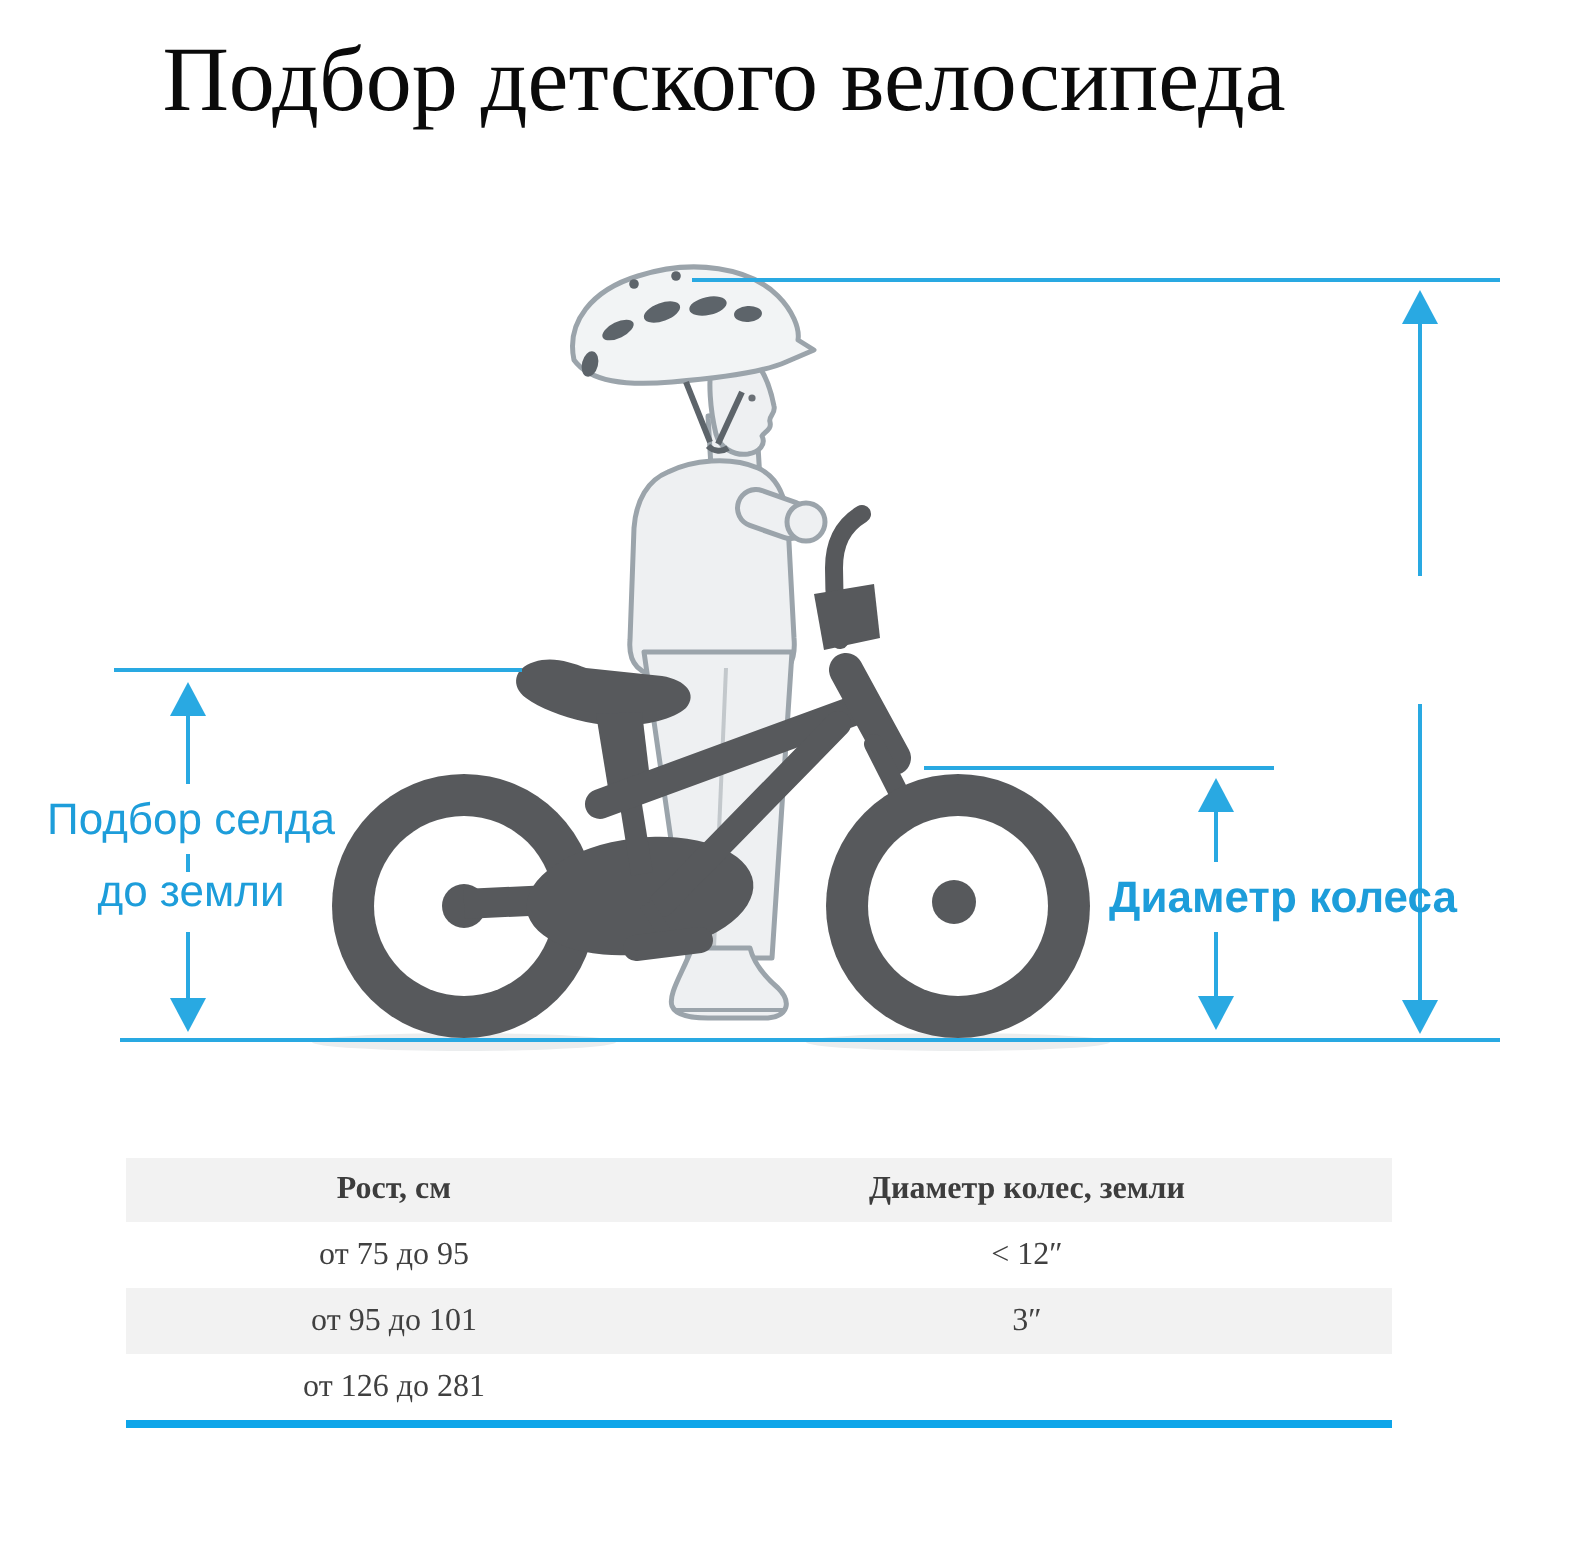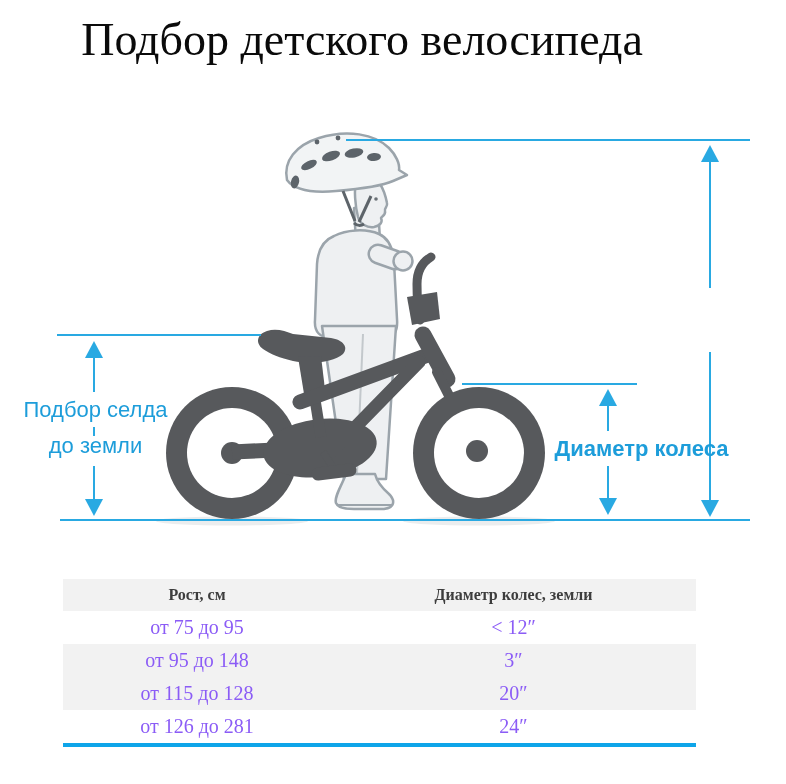--- a/index.html
+++ b/index.html
@@ -24,21 +24,21 @@
 
   .size-table{
     position:absolute;left:63px;top:553px;width:633px;
     border-bottom:4px solid #0ea5e9;
     font-family:Liberation Serif, serif;
     margin-top:26px;
   }
   .t-row{display:grid;grid-template-columns:268px 365px;}
   .t-row > div{
     display:flex;align-items:center;justify-content:center;
-    font-size:20px;color:#8b5cf6;
+    font-size:16px;color:#404040;
   }
   .t-head{height:32px;background:#f2f2f2;}
   .t-head > div{font-weight:bold;color:#3d3d3d;font-size:16px;}
   .t-data{height:33px;background:#ffffff;}
   .t-data.stripe{background:#f2f2f2;}
 </style>
 </head>
 <body>
 
 <div class="page">
@@ -179,26 +179,21 @@
   <div class="size-table">
     <div class="t-row t-head">
       <div>Рост, см</div>
       <div>Диаметр колес, земли</div>
     </div>
     <div class="t-row t-data">
       <div>от 75 до 95</div>
       <div>&lt; 12″</div>
     </div>
     <div class="t-row t-data stripe">
-      <div>от 95 до 148</div>
+      <div>от 95 до 101</div>
       <div>3″</div>
-    </div>
-    <div class="t-row t-data stripe">
-      <div>от 115 до 128</div>
-      <div>20″</div>
     </div>
     <div class="t-row t-data">
       <div>от 126 до 281</div>
-      <div>24″</div>
     </div>
   </div>
 
 </div>
 
 </body></html>

